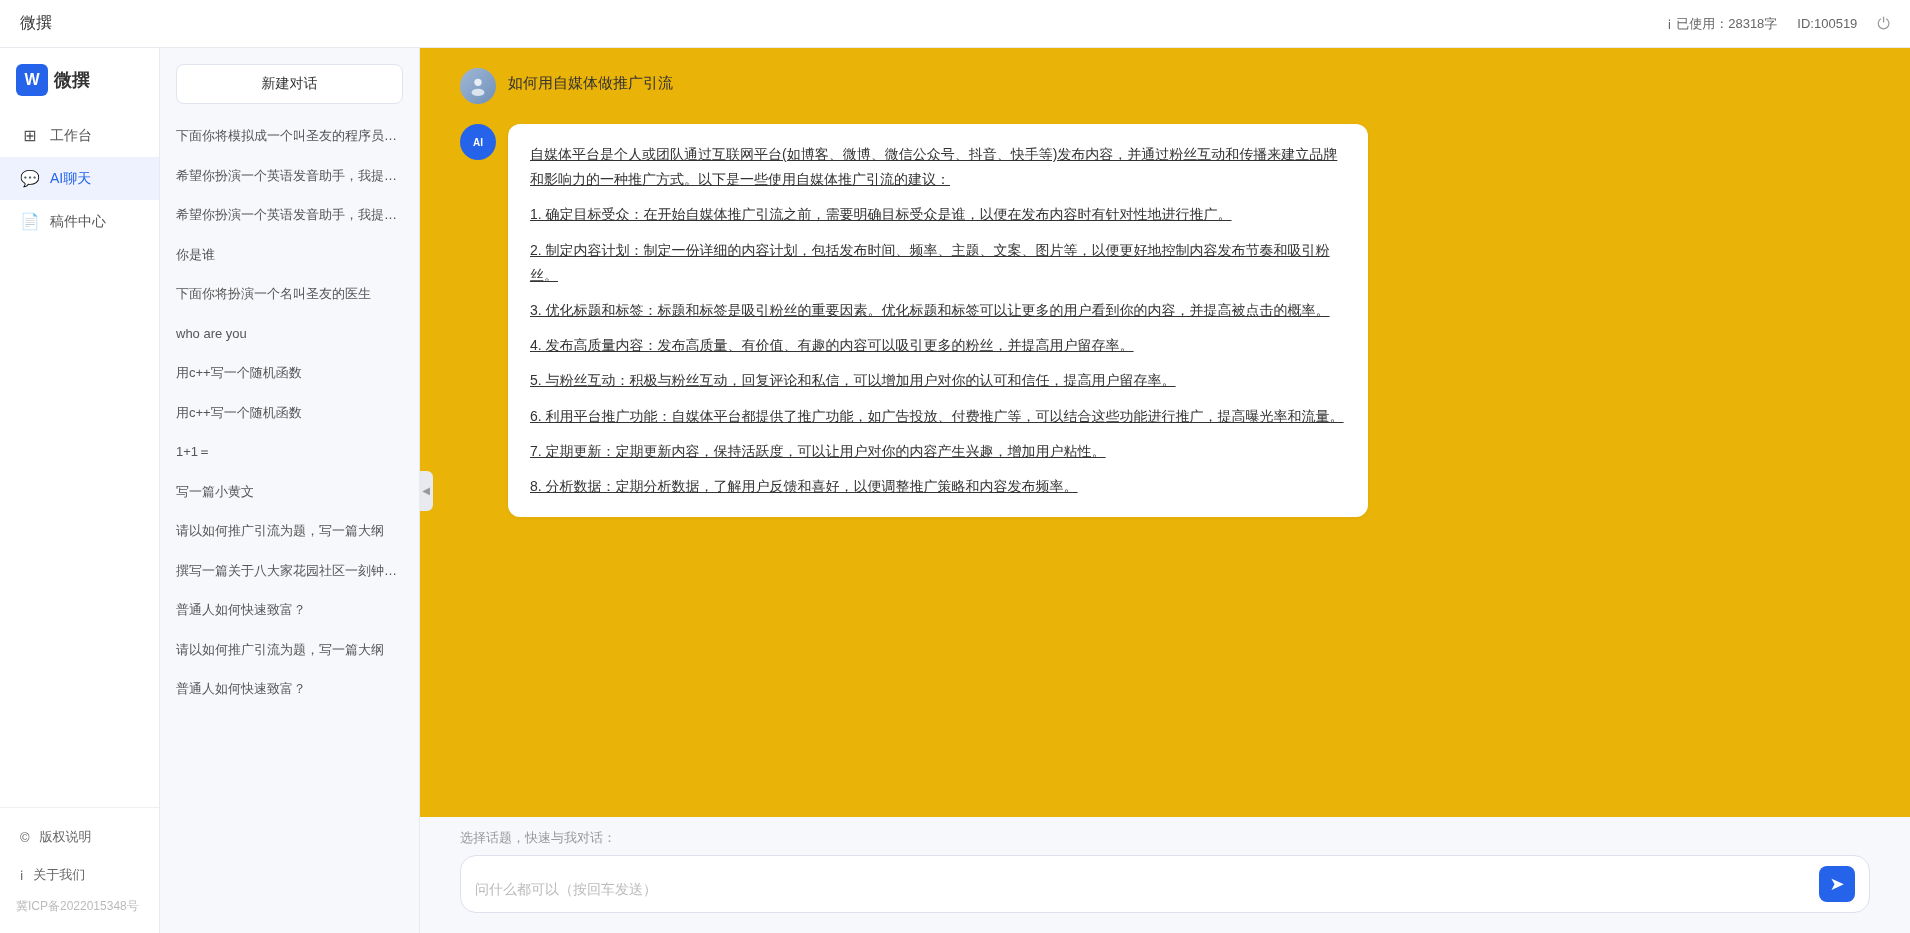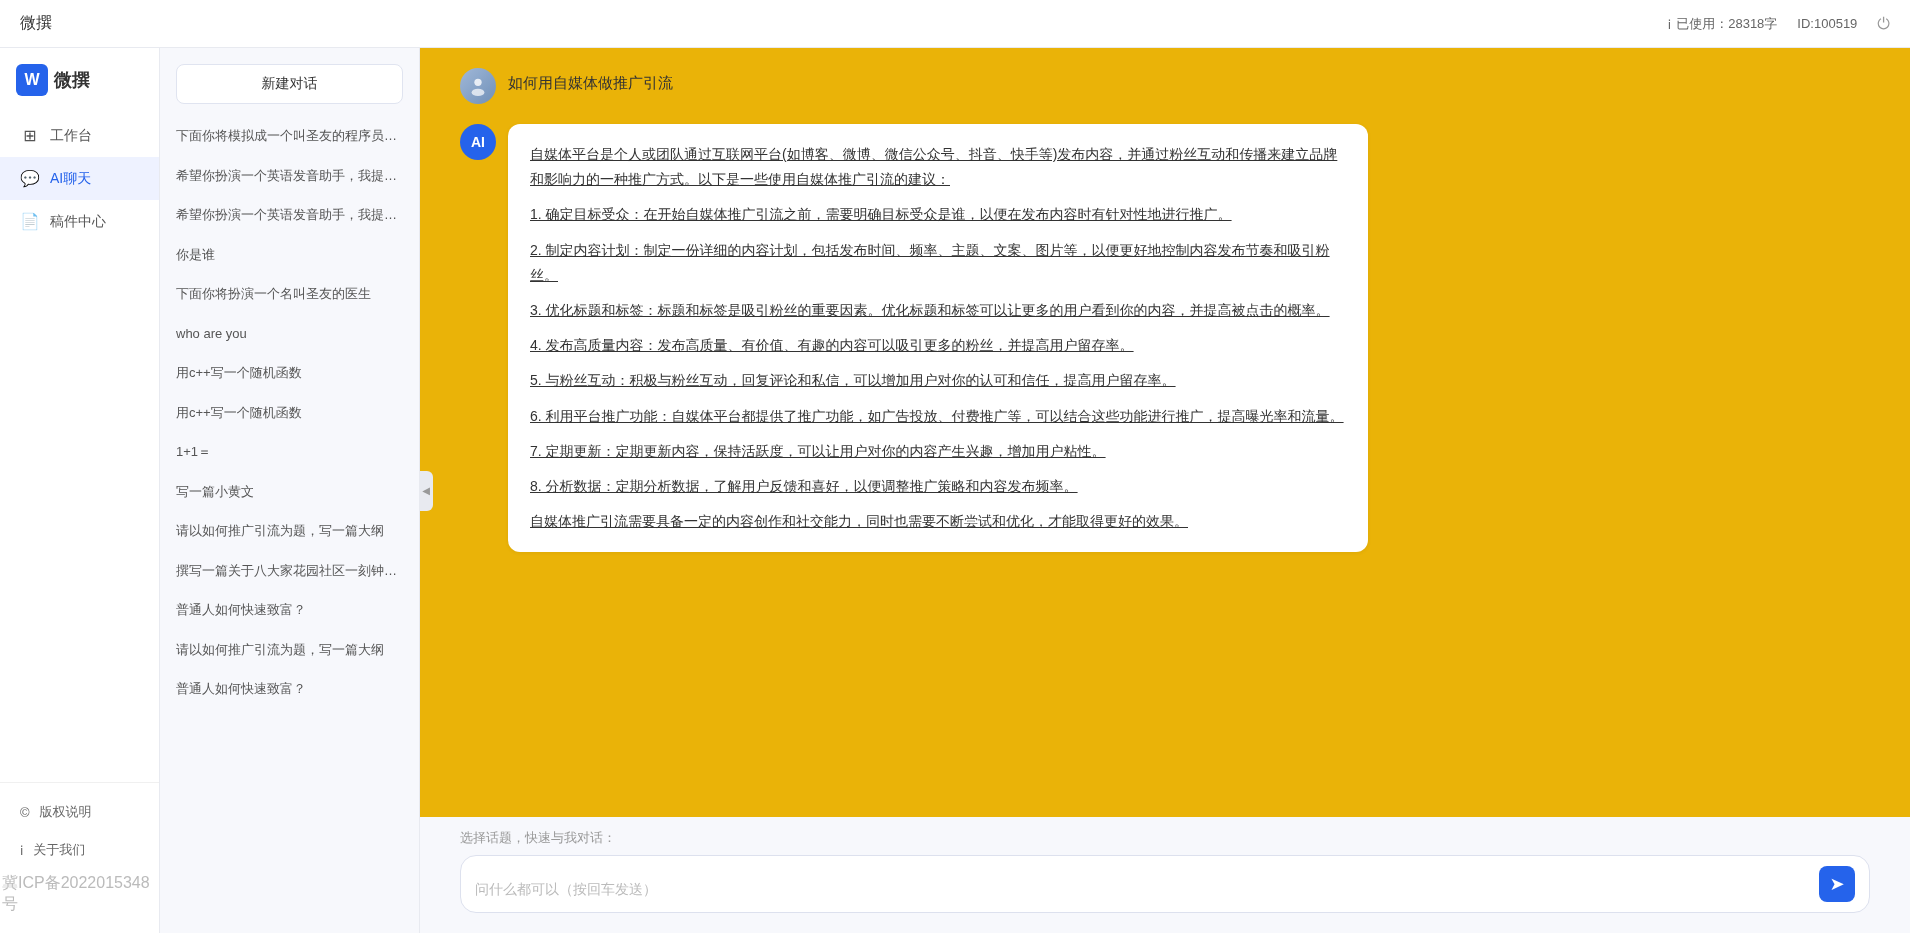--- a/index.html
+++ b/index.html
@@ -96,21 +96,21 @@
     }
     .footer-item {
       display: flex;
       align-items: center;
       gap: 10px;
       padding: 10px 20px;
       cursor: pointer;
       color: #666;
       font-size: 13px;
     }
-    .icp-text { font-size: 16px; color: #bbb; padding: 4px 2px 8px; }
+    .icp-text { font-size: 12px; color: #bbb; padding: 4px 16px 8px; }
 
     
     .chat-list-panel {
       width: 260px;
       background: #f7f8fc;
       border-right: 1px solid #e8eaf0;
       display: flex;
       flex-direction: column;
       flex-shrink: 0;
       position: relative;
@@ -224,21 +224,21 @@
       width: 36px;
       height: 36px;
       border-radius: 50%;
       background: #2563eb;
       flex-shrink: 0;
       display: flex;
       align-items: center;
       justify-content: center;
       color: #fff;
       font-weight: bold;
-      font-size: 14px;
+      font-size: 10px;
     }
     .msg-ai-bubble {
       background: #fff;
       border-radius: 12px;
       padding: 18px 22px;
       font-size: 14px;
       color: #333;
       line-height: 1.8;
       max-width: 860px;
       box-shadow: 0 1px 4px rgba(0,0,0,0.06);
@@ -385,21 +385,20 @@
         <div class="msg-ai-bubble">
           <p>自媒体平台是个人或团队通过互联网平台(如博客、微博、微信公众号、抖音、快手等)发布内容，并通过粉丝互动和传播来建立品牌和影响力的一种推广方式。以下是一些使用自媒体推广引流的建议：</p>
           <p>1. 确定目标受众：在开始自媒体推广引流之前，需要明确目标受众是谁，以便在发布内容时有针对性地进行推广。</p>
           <p>2. 制定内容计划：制定一份详细的内容计划，包括发布时间、频率、主题、文案、图片等，以便更好地控制内容发布节奏和吸引粉丝。</p>
           <p>3. 优化标题和标签：标题和标签是吸引粉丝的重要因素。优化标题和标签可以让更多的用户看到你的内容，并提高被点击的概率。</p>
           <p>4. 发布高质量内容：发布高质量、有价值、有趣的内容可以吸引更多的粉丝，并提高用户留存率。</p>
           <p>5. 与粉丝互动：积极与粉丝互动，回复评论和私信，可以增加用户对你的认可和信任，提高用户留存率。</p>
           <p>6. 利用平台推广功能：自媒体平台都提供了推广功能，如广告投放、付费推广等，可以结合这些功能进行推广，提高曝光率和流量。</p>
           <p>7. 定期更新：定期更新内容，保持活跃度，可以让用户对你的内容产生兴趣，增加用户粘性。</p>
           <p>8. 分析数据：定期分析数据，了解用户反馈和喜好，以便调整推广策略和内容发布频率。</p>
-          <p>自媒体推广引流需要具备一定的内容创作和社交能力，同时也需要不断尝试和优化，才能取得更好的效果。</p>
         </div>
       </div>
     </div>
 
     <div class="chat-input-area">
       <div class="quick-topics">选择话题，快速与我对话：</div>
       <div class="input-box-wrapper">
         <textarea class="input-textarea" rows="1" placeholder="问什么都可以（按回车发送）" style=""></textarea>
         <div class="send-btn">
           <span>➤</span>

